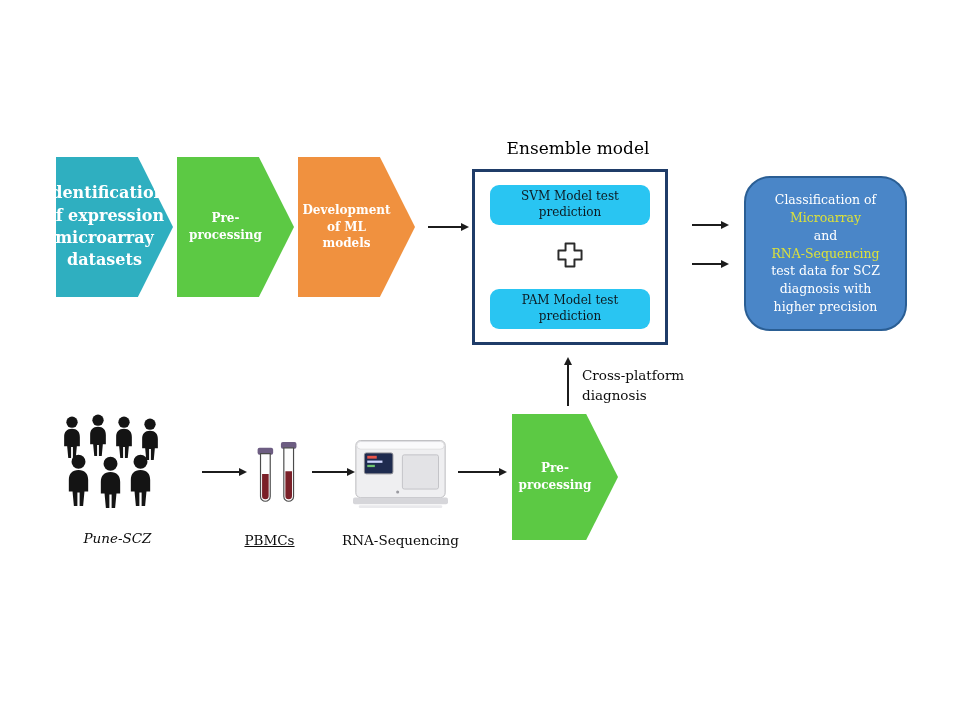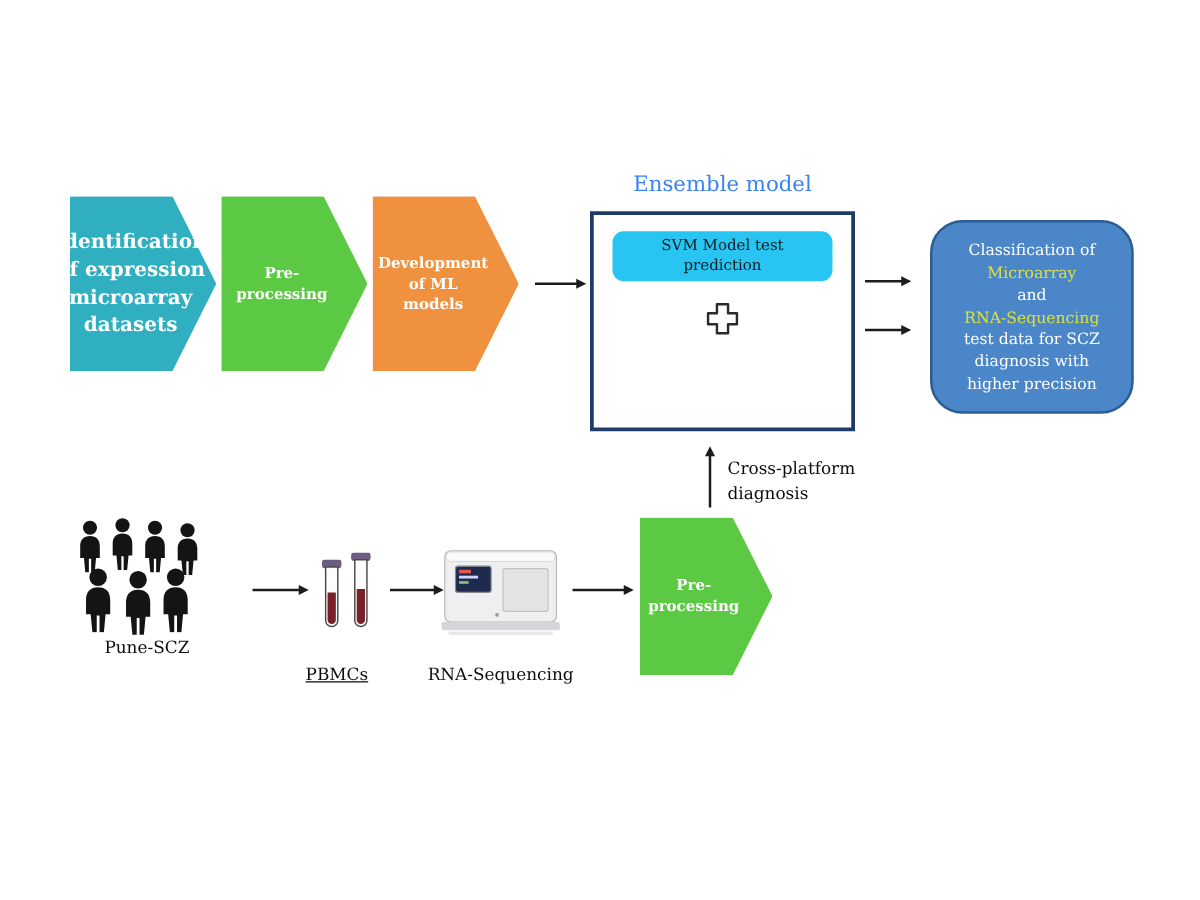--- a/index.html
+++ b/index.html
@@ -34,24 +34,24 @@
   .arrow-u { position:absolute; width:1.6px; background:#1c1c1c; }
   .arrow-u::before {
     content:""; position:absolute; top:-7px; left:50%; transform:translateX(-50%);
     width:0; height:0; border-bottom:8px solid #1c1c1c;
     border-left:4.5px solid transparent; border-right:4.5px solid transparent;
   }
 
   
   .ensemble-title {
     position:absolute; left:472px; top:138px; width:212px; text-align:center;
-    font-size:17px; color:#3b82f6;
+    font-size:17px; color:#000000;
   }
   .ensemble-box {
-    position:absolute; left:472px; top:169px; width:212px; height:176px;
+    position:absolute; left:472px; top:169px; width:196px; height:176px;
     background:#fff; border:3px solid var(--ensemble_border); box-sizing:border-box;
   }
   .model-box {
     position:absolute; left:15px; right:15px; height:40px;
     background:var(--cyan); border-radius:9px;
     display:flex; align-items:center; justify-content:center;
     text-align:center; font-size:12px; line-height:1.3; color:#0d1b22;
   }
   .model-box span { display:inline-block; max-width:120px; }
   .model-svm { top:13px; }
@@ -102,20 +102,23 @@
     <div class="model-box model-svm">
       <span>SVM Model test prediction</span>
     </div>
 
     <div class="plus-wrap">
       <svg width="32" height="32" viewBox="0 0 36 36" aria-hidden="true">
         <path d="M13 5 h10 v8 h8 v10 h-8 v8 h-10 v-8 h-8 v-10 h8 z" fill="#ffffff" stroke="#2b2b2b" stroke-width="2.2" stroke-linejoin="round"></path>
       </svg>
     </div>
 
+    <div class="model-box model-pam">
+      <span>PAM Model test prediction</span>
+    </div>
   </div>
 
   <div class="arrow-r" style="left:692px; top:224px; width:30px;"></div>
   <div class="arrow-r" style="left:692px; top:263px; width:30px;"></div>
 
   <div class="result-box">
     <div>Classification of</div>
     <div class="hl">Microarray</div>
     <div>and</div>
     <div class="hl">RNA-Sequencing</div>
@@ -142,21 +145,21 @@
         <use href="#psn" x="4" y="2" width="22" height="42"></use>
         <use href="#psn" x="30" y="0" width="22" height="42"></use>
         <use href="#psn" x="56" y="2" width="22" height="42"></use>
         <use href="#psn" x="82" y="4" width="22" height="42"></use>
         <use href="#psn" x="8" y="40" width="27" height="52"></use>
         <use href="#psn" x="40" y="42" width="27" height="52"></use>
         <use href="#psn" x="70" y="40" width="27" height="52"></use>
       </g>
     </svg>
   </div>
-  <div class="cap-label" style="left:25px; top:508px; width:185px;">
+  <div class="cap-label" style="left:25px; top:528px; width:185px;font-style:italic;">
     <div>Pune-SCZ</div>
   </div>
 
   <div class="arrow-r" style="left:202px; top:471px; width:38px;"></div>
 
   <div class="icon-abs" style="left:252px; top:442px; width:52px; height:68px;">
     <svg width="52" height="68" viewBox="0 0 52 70" aria-hidden="true">
       <g transform="translate(6,6)">
         <rect x="-1" y="0" width="16" height="7" rx="2" fill="#6d5d82"></rect>
         <path d="M2 6 V50 a5 5 0 0 0 10 0 V6 Z" fill="#fdfdfd" stroke="#4a4a4a" stroke-width="1.2"></path>

